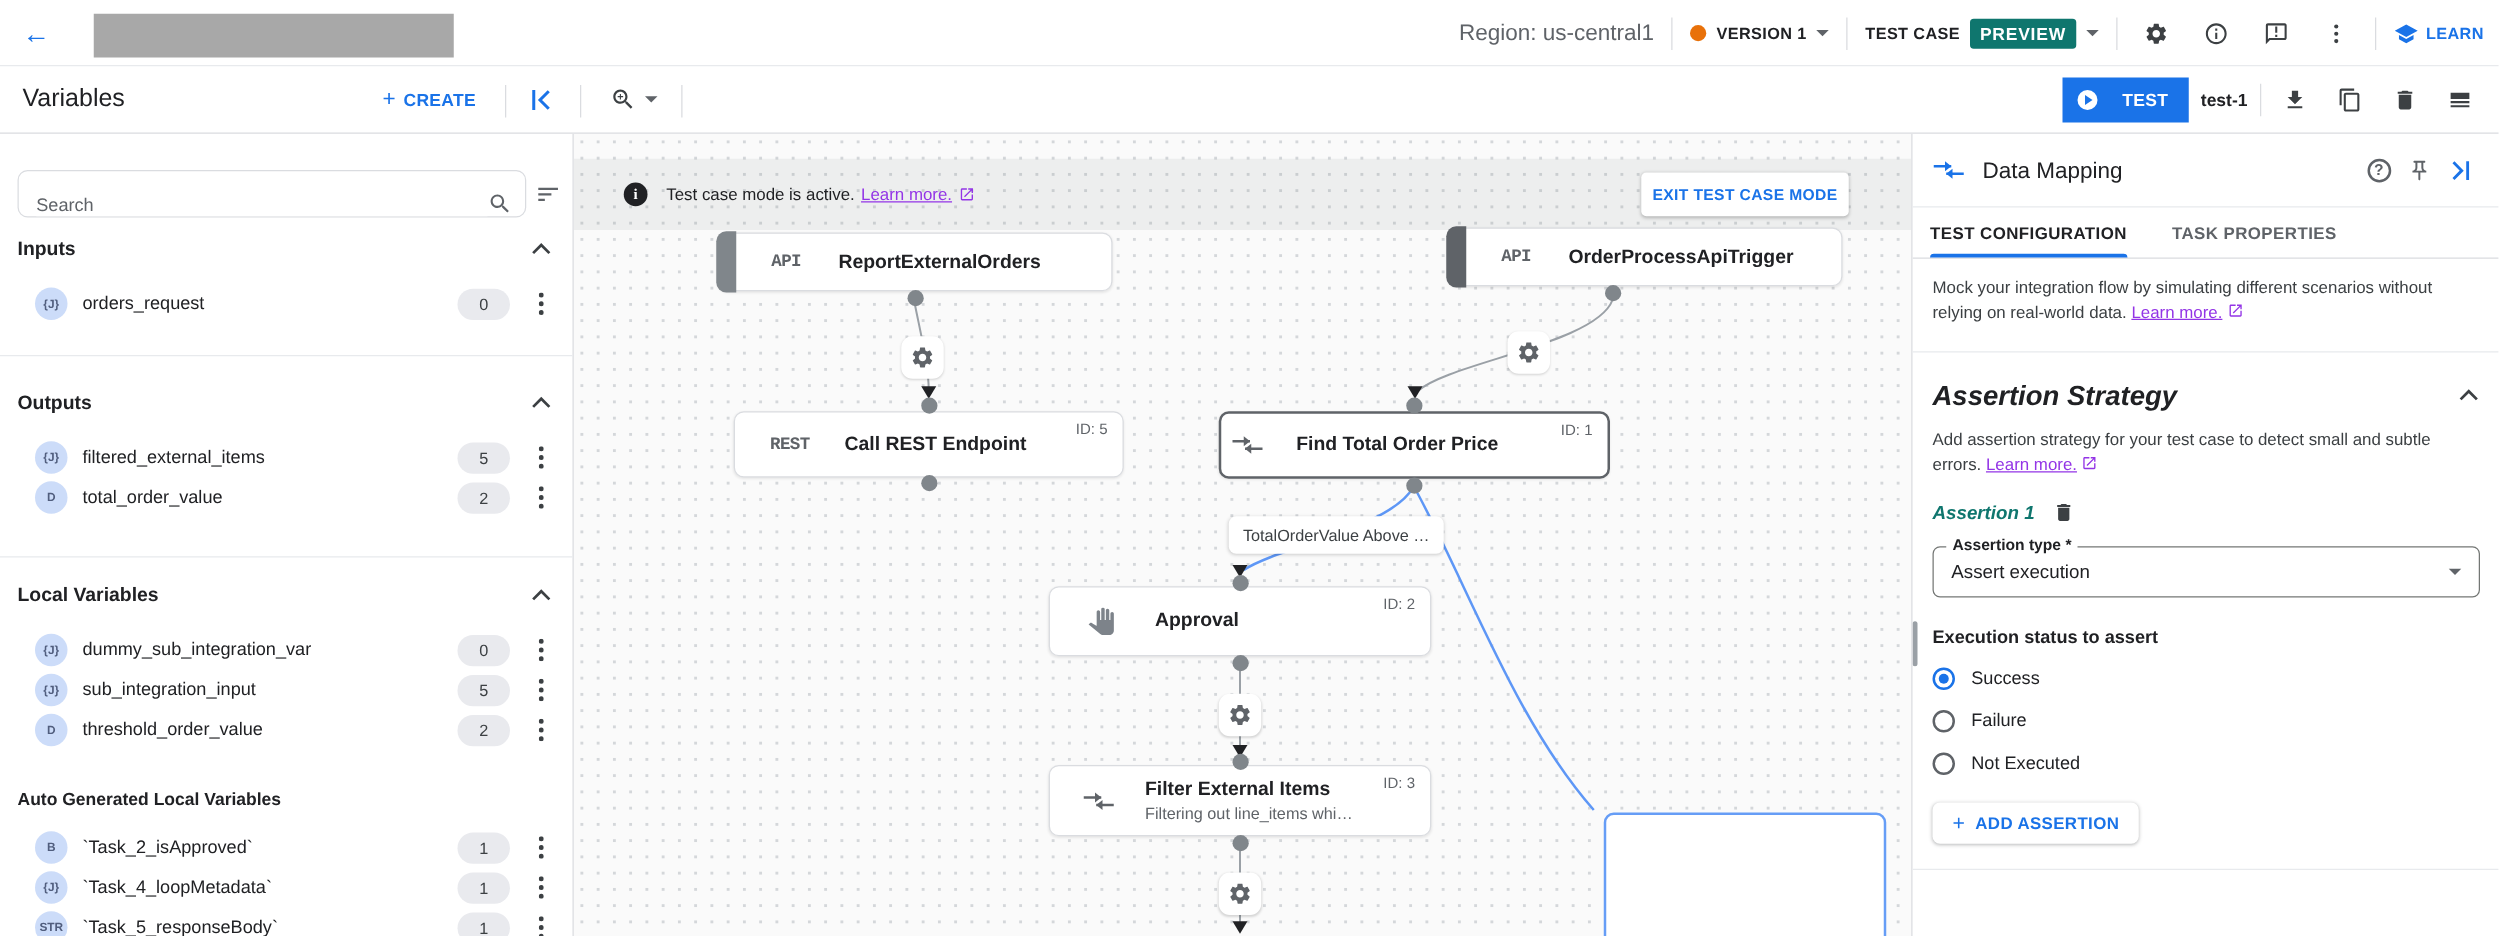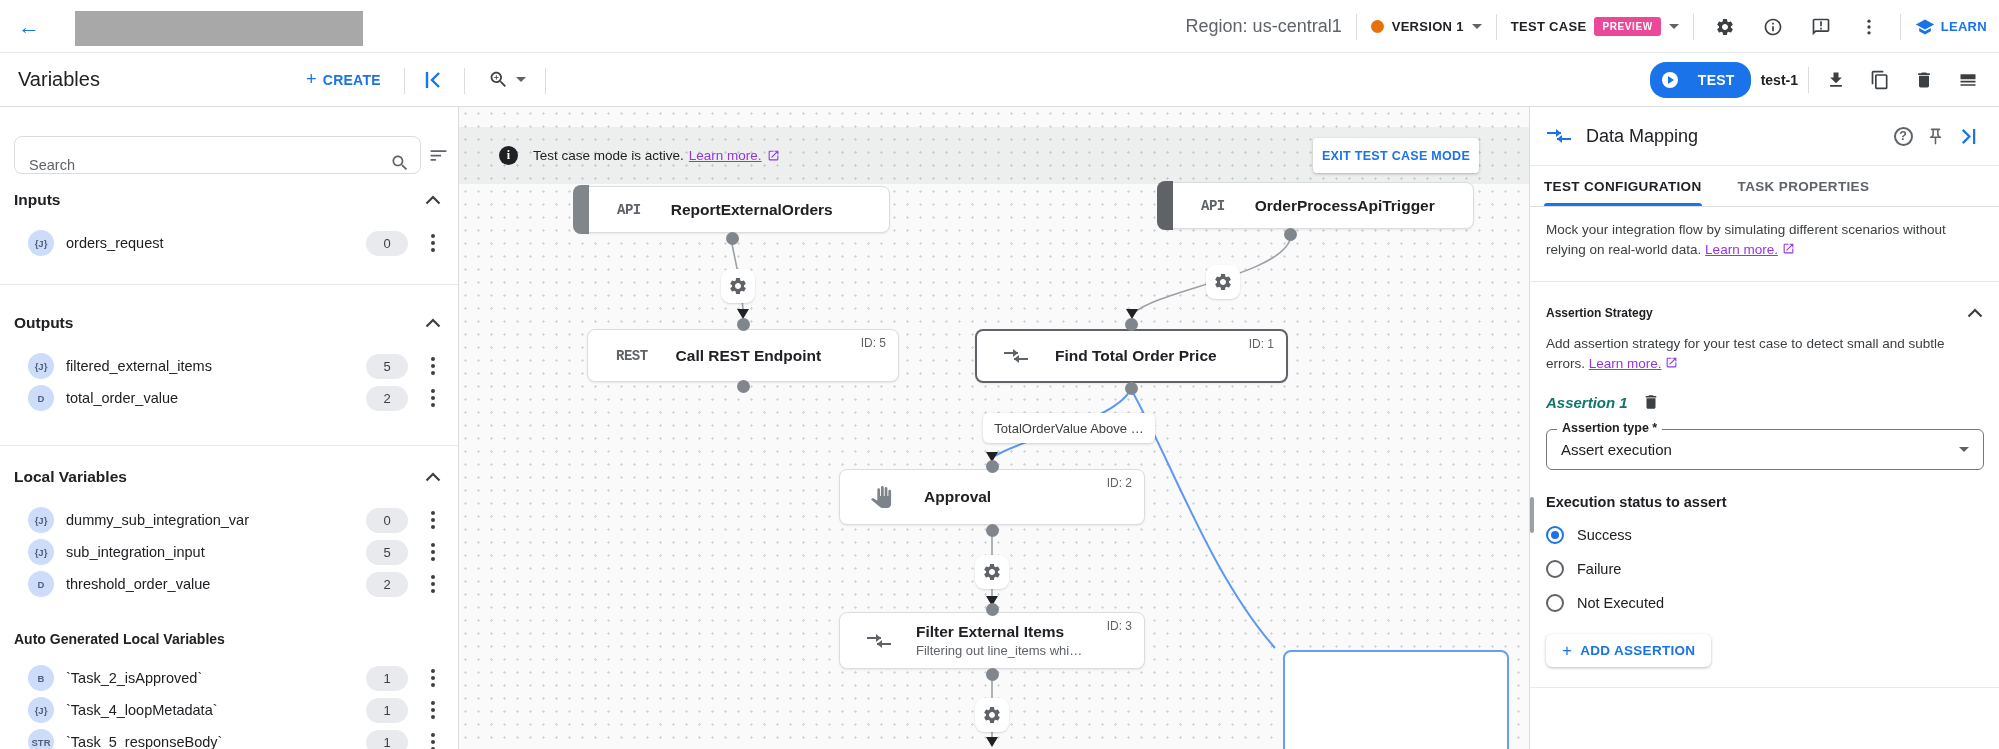--- a/index.html
+++ b/index.html
@@ -10,36 +10,36 @@
   
   .topbar { position:absolute; top:0; left:0; width:100%; height:53px; background:#fff; border-bottom:1px solid #e8eaed; display:flex; align-items:center; z-index:20; }
   .back-arrow { position:absolute; left:16px; top:14px; width:26px; height:26px; color:#1a73e8; font-size:22px; display:flex; align-items:center; justify-content:center; cursor:pointer; }
   .redacted { position:absolute; left:75px; top:11px; width:288px; height:35px; background:#a8a8a8; }
   .topbar-right { position:absolute; right:12px; top:0; height:53px; display:flex; align-items:center; gap:14px; }
   .region { font-size:18px; color:#5f6368; }
   .vdivider { width:1px; height:26px; background:#dadce0; }
   .menu-chip { display:flex; align-items:center; gap:8px; font-size:13px; font-weight:600; letter-spacing:.3px; color:#202124; cursor:pointer; }
   .orange-dot { width:13px; height:13px; border-radius:50%; background:#e8710a; }
   .caret { width:0; height:0; border-left:5px solid transparent; border-right:5px solid transparent; border-top:5px solid #5f6368; display:inline-block; }
-  .preview-badge { background:#ec4899; color:#fff; font-size:10px; font-weight:700; letter-spacing:.6px; padding:4px 8px; border-radius:3px; }
+  .preview-badge { background:#0f766e; color:#fff; font-size:14px; font-weight:700; letter-spacing:.6px; padding:4px 8px; border-radius:3px; }
   .icon-btn { width:34px; height:34px; display:flex; align-items:center; justify-content:center; cursor:pointer; border-radius:50%; }
   .icon-btn svg { width:20px; height:20px; fill:#3c4043; }
   .learn { display:flex; align-items:center; gap:6px; color:#1a73e8; font-size:13px; font-weight:700; letter-spacing:.3px; cursor:pointer; }
   .learn svg { width:20px; height:20px; fill:#1a73e8; }
 
   
   .toolbar { position:absolute; top:53px; left:0; width:100%; height:54px; background:#fff; border-bottom:1px solid #dadce0; z-index:19;padding-left:45px; }
   .toolbar-title { position:absolute; left:18px; top:15px; font-size:20px; color:#202124; }
   .create-btn { position:absolute; left:306px; top:16px; display:flex; align-items:center; gap:6px; color:#1a73e8; font-size:14px; font-weight:600; letter-spacing:.25px; cursor:pointer; }
   .create-btn .plus { font-size:18px; font-weight:400; }
   .tdiv { position:absolute; top:15px; width:1px; height:26px; background:#dadce0; }
   .collapse-left { position:absolute; left:424px; top:18px; cursor:pointer; }
   .zoom-ctl { position:absolute; left:488px; top:16px; display:flex; align-items:center; gap:7px; cursor:pointer; }
   .toolbar-right { position:absolute; right:14px; top:0; height:54px; display:flex; align-items:center; gap:10px; }
-  .test-btn { background:#1a73e8; color:#fff; border:none; border-radius:16px; height:36px; padding:0 16px 0 12px; font-size:14px; font-weight:600; letter-spacing:.25px; display:flex; align-items:center; gap:20px; cursor:pointer; font-family:inherit; }
+  .test-btn { background:#1a73e8; color:#fff; border:none; border-radius:0; height:36px; padding:0 16px 0 12px; font-size:14px; font-weight:600; letter-spacing:.25px; display:flex; align-items:center; gap:20px; cursor:pointer; font-family:inherit; }
   .play-ic { width:16px; height:16px; border-radius:50%; background:#fff; position:relative; }
   .play-ic::after { content:""; position:absolute; left:6px; top:4px; border-left:6px solid #1a73e8; border-top:4px solid transparent; border-bottom:4px solid transparent; }
   .test-name { font-size:14px; font-weight:600; color:#202124; }
 
   
   .sidebar { position:absolute; top:107px; left:0; width:459px; height:642px; background:#fff; border-right:1px solid #dadce0; z-index:10; overflow:hidden; }
   .search-wrap { position:absolute; left:14px; top:29px; width:407px; height:38px; border:1px solid #dadce0; border-radius:8px; display:flex; align-items:flex-end; padding:0 10px 0 14px; }
   .search-wrap input { border:none; outline:none; flex:1; font-size:14.5px; font-family:inherit; color:#202124; }
   .search-wrap input::placeholder { color:#5f6368; }
   .sort-btn { position:absolute; left:428px; top:38px; cursor:pointer; }
@@ -93,21 +93,21 @@
   .tab.inactive { color:#5f6368; }
   .panel-body { padding:13px 16px 0 16px; }
   .ptext { font-size:13.5px; color:#3c4043; line-height:1.45; max-width:440px; }
   .ptext .plink { white-space:nowrap; }
   .ext-ic { display:inline-block; vertical-align:-1px; }
   .mfield { position:relative; margin-top:14px; width:438px; height:41px; border:1px solid #747775; border-radius:6px; display:flex; align-items:center; padding:0 14px; cursor:pointer; }
   .mfield .flabel { position:absolute; top:-9px; left:10px; background:#fff; padding:0 5px; font-size:12.5px; font-weight:700; color:#202124; }
   .mfield .fvalue { font-size:15px; color:#202124; flex:1; }
   .pdivider { height:1px; background:#e8eaed; margin:22px -16px 0 -16px; }
   .assert-head { display:flex; align-items:center; margin-top:22px; }
-  .assert-head .t { font-size:12px; font-weight:700; color:#202124; flex:1; }
+  .assert-head .t { font-size:22px; font-weight:700; color:#202124; flex:1;font-style:italic; }
   .assert1 { display:flex; align-items:center; gap:14px; margin-top:20px; }
   .assert1 .t { font-size:15px; font-weight:700; color:#0f766e;font-style:italic; }
   .assert1 svg { width:18px; height:18px; fill:#3c4043; cursor:pointer; }
   .exec-label { margin-top:24px; font-size:14.5px; font-weight:700; color:#202124; }
   .radio-row { display:flex; align-items:center; gap:13px; margin-top:16px; cursor:pointer; }
   .radio { width:18px; height:18px; border-radius:50%; border:2px solid #5f6368; position:relative; flex:none; }
   .radio.sel { border-color:#1a73e8; }
   .radio.sel::after { content:""; position:absolute; left:3px; top:3px; width:8px; height:8px; border-radius:50%; background:#1a73e8; }
   .radio-lab { font-size:14.5px; color:#202124; }
   .add-assert { margin-top:22px; background:#fff; border:none; border-radius:6px; height:33px; padding:0 16px; color:#1a73e8; font-size:13.5px; font-weight:700; letter-spacing:.3px; box-shadow:0 1px 3px rgba(60,64,67,.35); display:flex; align-items:center; gap:8px; cursor:pointer; font-family:inherit; }
@@ -407,21 +407,21 @@
       <span class="api-tag">API</span>
       <span class="ntitle">OrderProcessApiTrigger</span>
     </div>
 
     <div class="node" style="left:128px; top:222px; width:312px; height:53px; padding-left:28px; gap:28px;">
       <span class="api-tag">REST</span>
       <span class="ntitle">Call REST Endpoint</span>
       <span class="nid">ID: 5</span>
     </div>
 
-    <div class="node" style="left:516px; top:222px; width:313px; height:54px; padding-left:26px; gap:26px; border:2px solid #5f6368;">
+    <div class="node" style="left:516px; top:222px; width:313px; height:54px; padding-left:8px; gap:26px; border:2px solid #5f6368;">
       <svg class="map-ic" width="26" height="16" viewBox="0 0 26 16">
           <path d="M1 5 h14" stroke="#5f6368" stroke-width="2" fill="none"></path>
           <path d="M15 5 l-5 -4 v8 z" fill="#5f6368"></path>
           <path d="M25 11 h-14" stroke="#5f6368" stroke-width="2" fill="none"></path>
           <path d="M11 11 l5 -4 v8 z" fill="#5f6368"></path>
         </svg>
       <span class="ntitle">Find Total Order Price</span>
       <span class="nid">ID: 1</span>
     </div>
 

